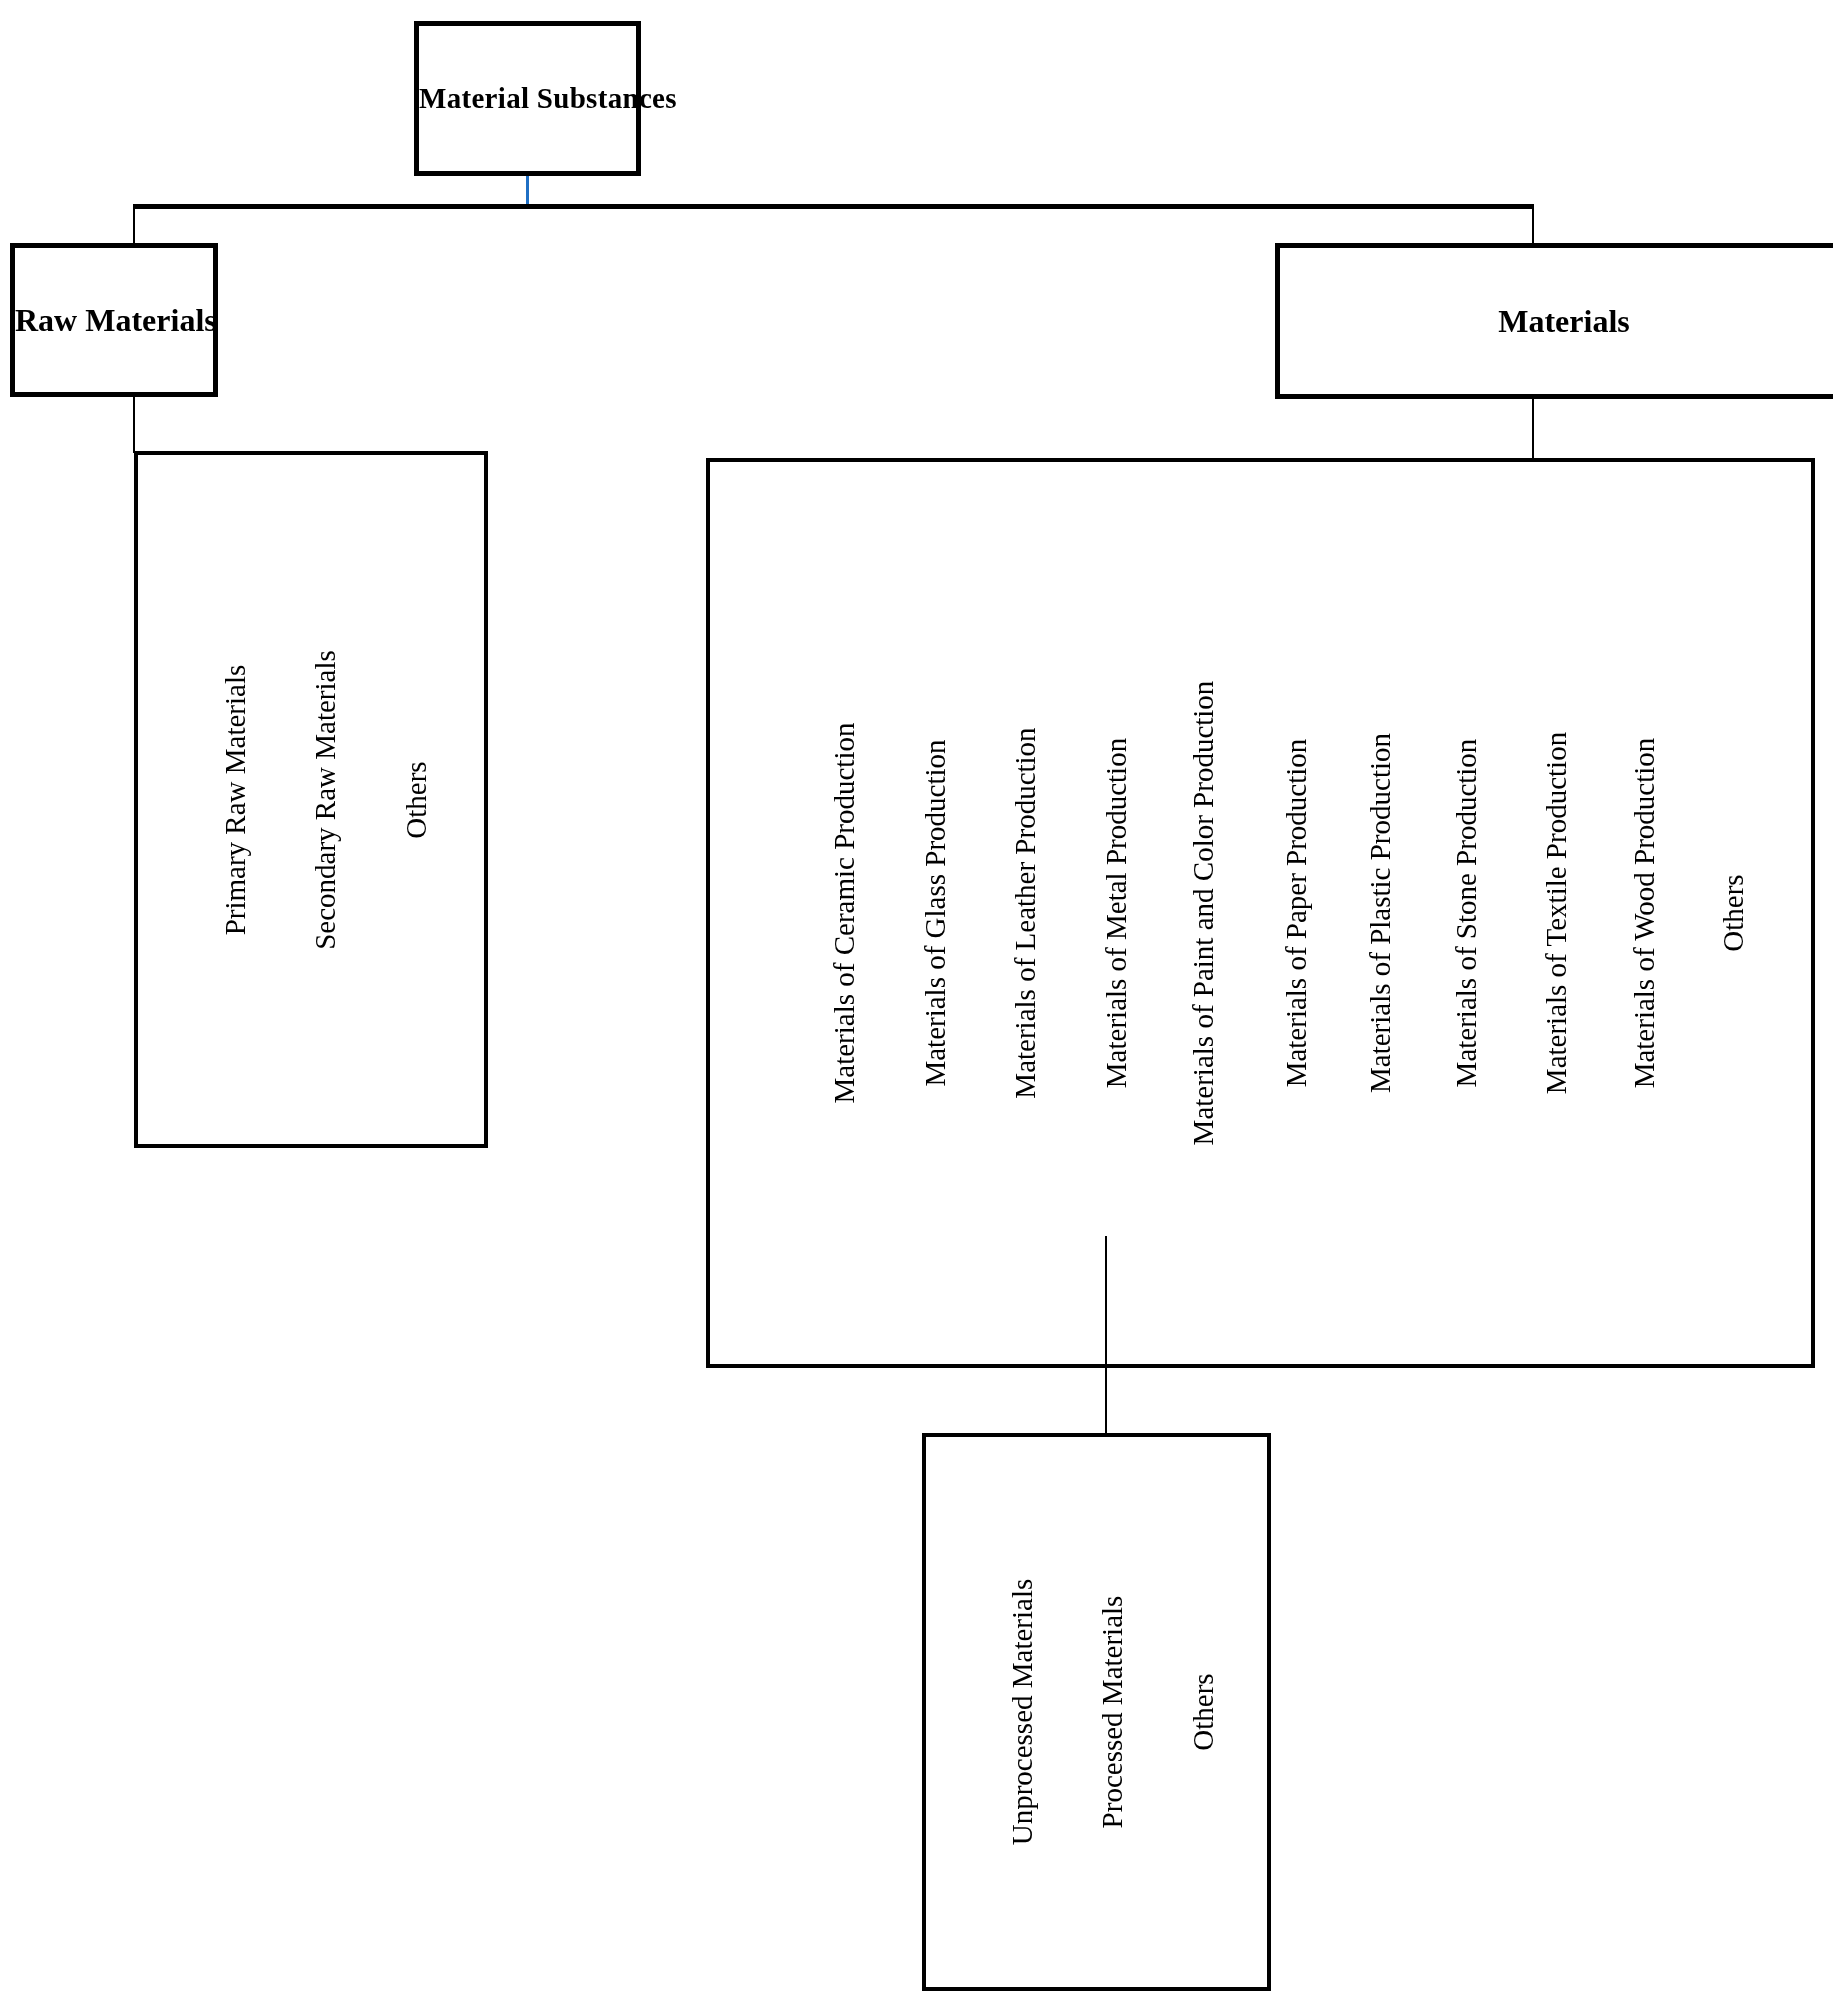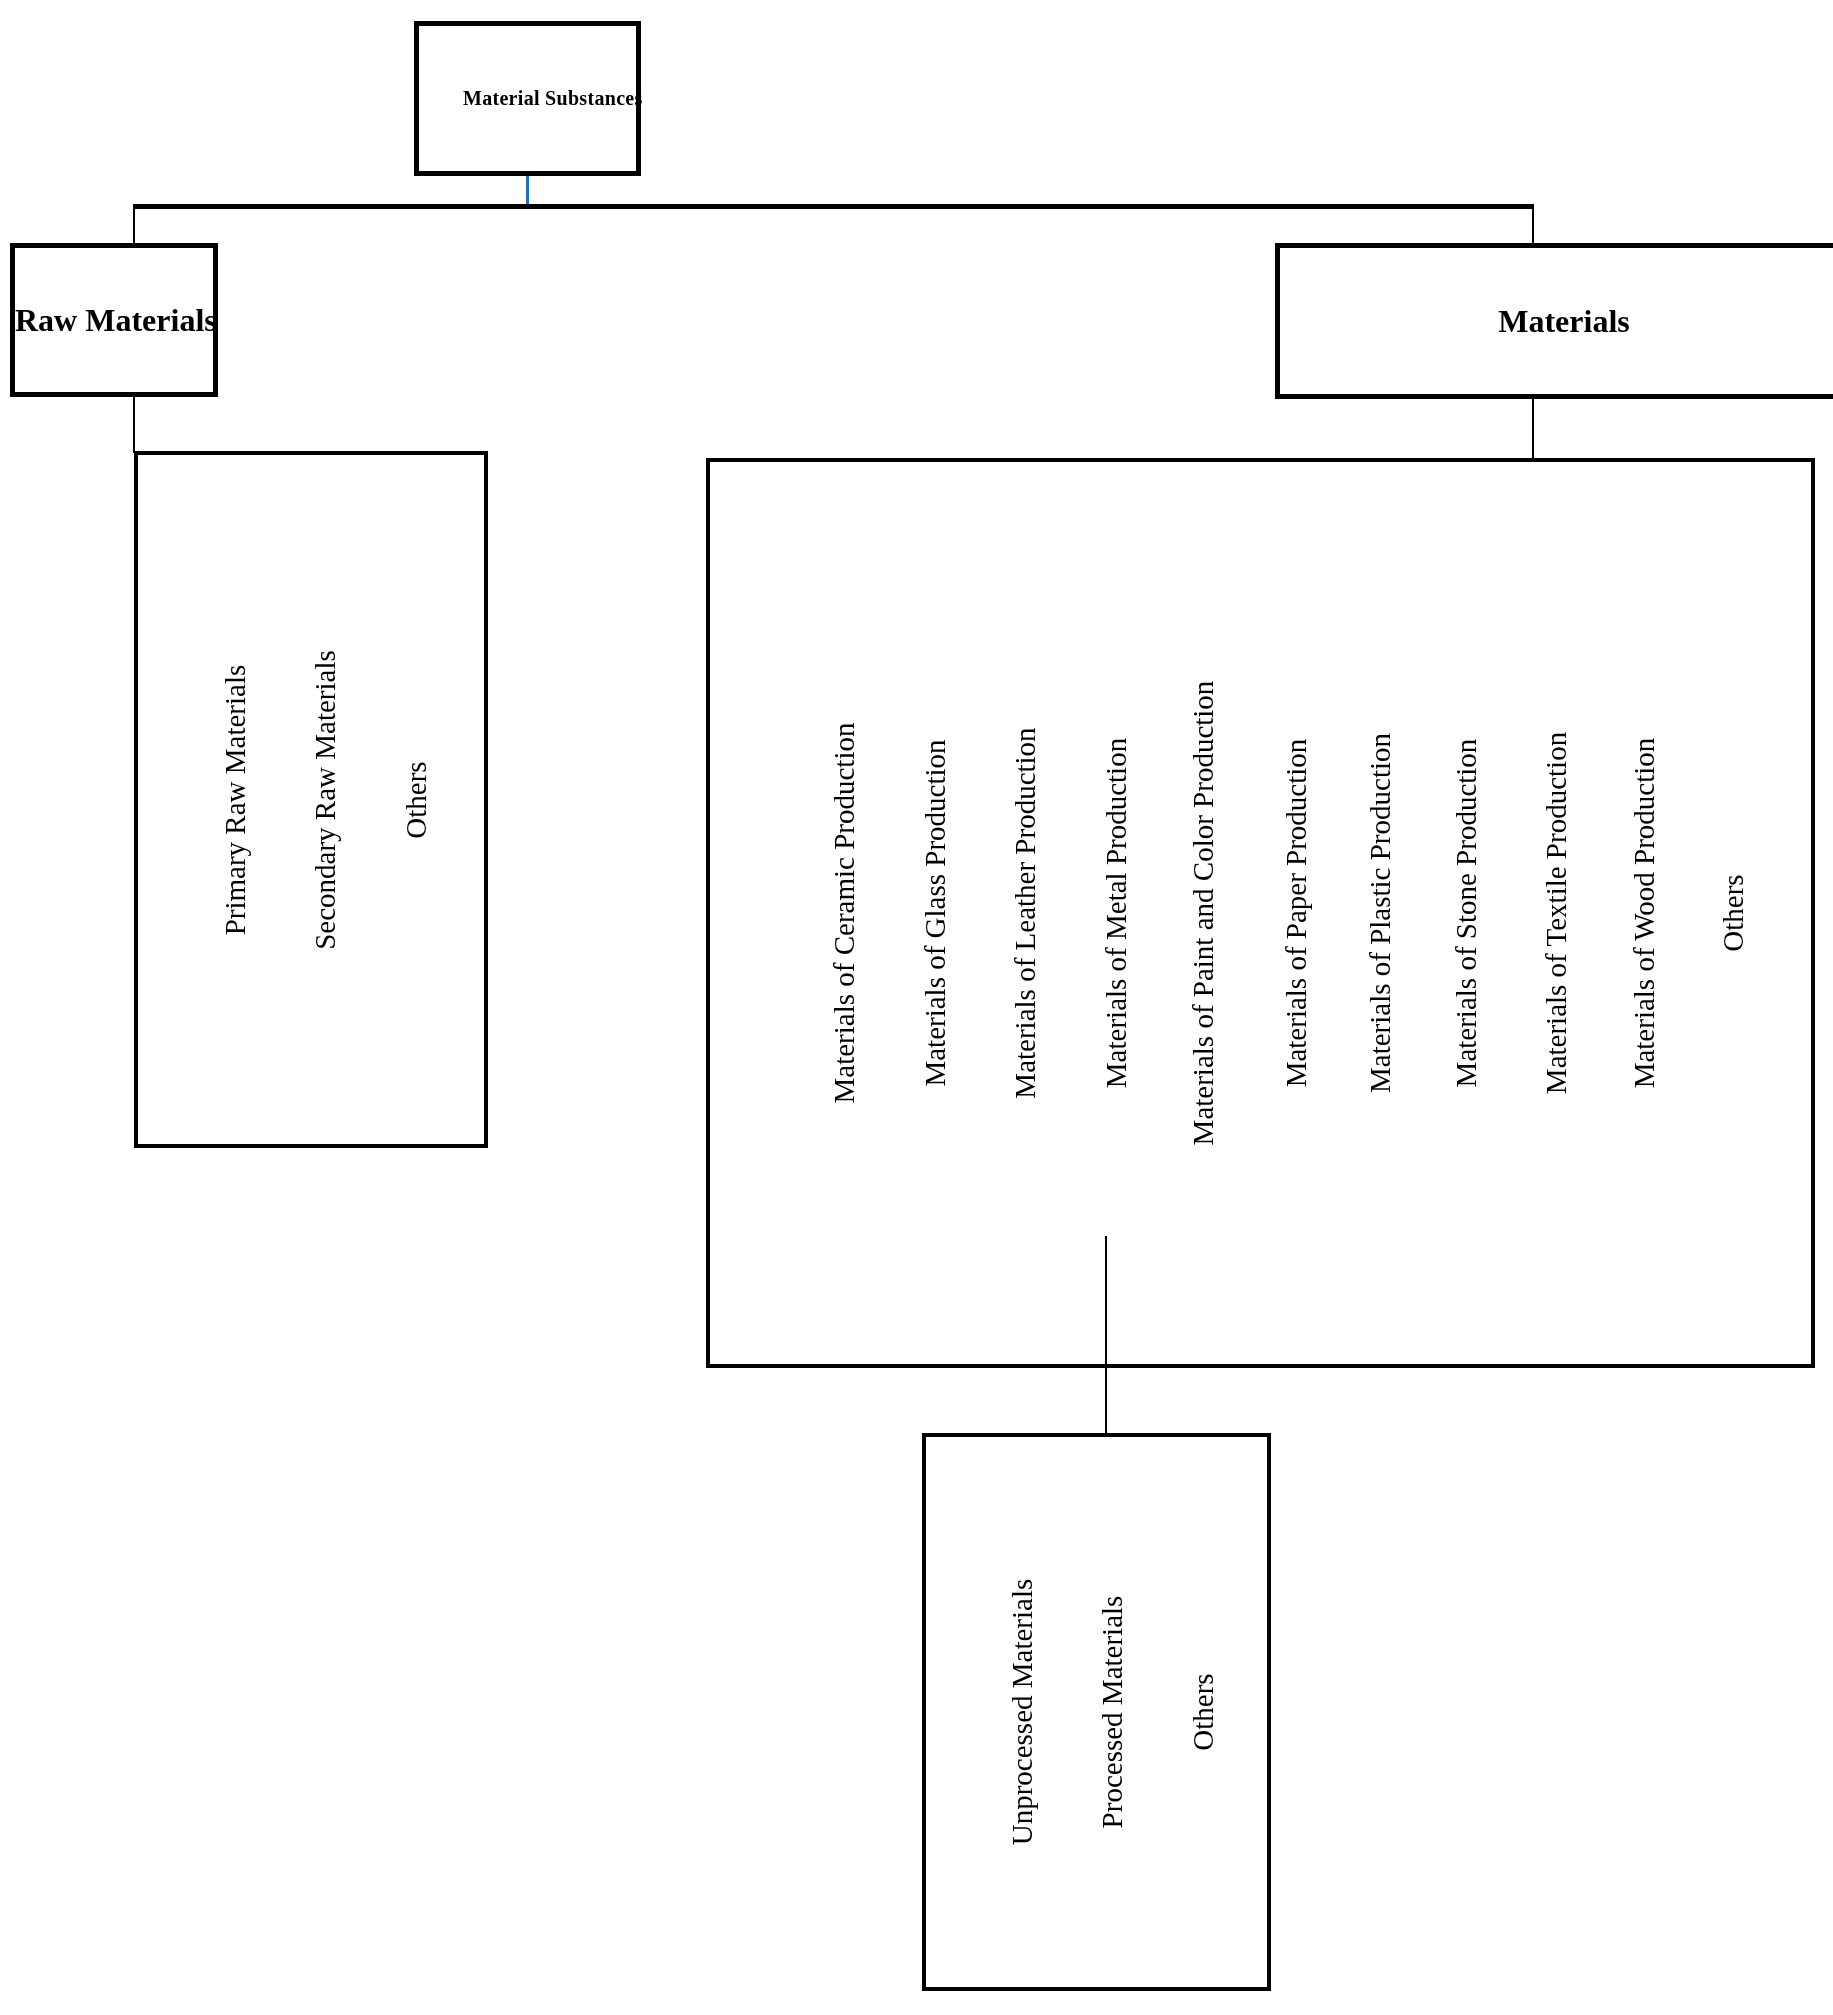--- a/index.html
+++ b/index.html
@@ -32,21 +32,21 @@
     top: 50%;
     transform: translateY(-50%);
     text-align: center;
     font-weight: bold;
     color: #000000;
     white-space: nowrap;
   }
 
   
   #node-root   { left: 414px;  top: 20.6px;   width: 227px;  height: 155px; }
-  #node-root .node-title   { font-size: 20px; letter-spacing: 0.3px; padding-left: 44px; }
+  #node-root .node-title   { font-size: 29px; letter-spacing: 0.3px; }
 
   #node-raw    { left: 10px;   top: 243px;  width: 208px;  height: 154px; }
   #node-raw .node-title    { font-size: 32px; }
 
   #node-mat    { left: 1243px; top: 243px;  width: 578px; height: 156px; margin-left: 32px; }
   #node-mat .node-title    { font-size: 32px; }
 
   
   #panel-raw   { left: 134px;  top: 451px;  width: 354px;  height: 697px; }
   #panel-mat   { left: 706px; top: 458px;  width: 1109px; height: 910px; }

